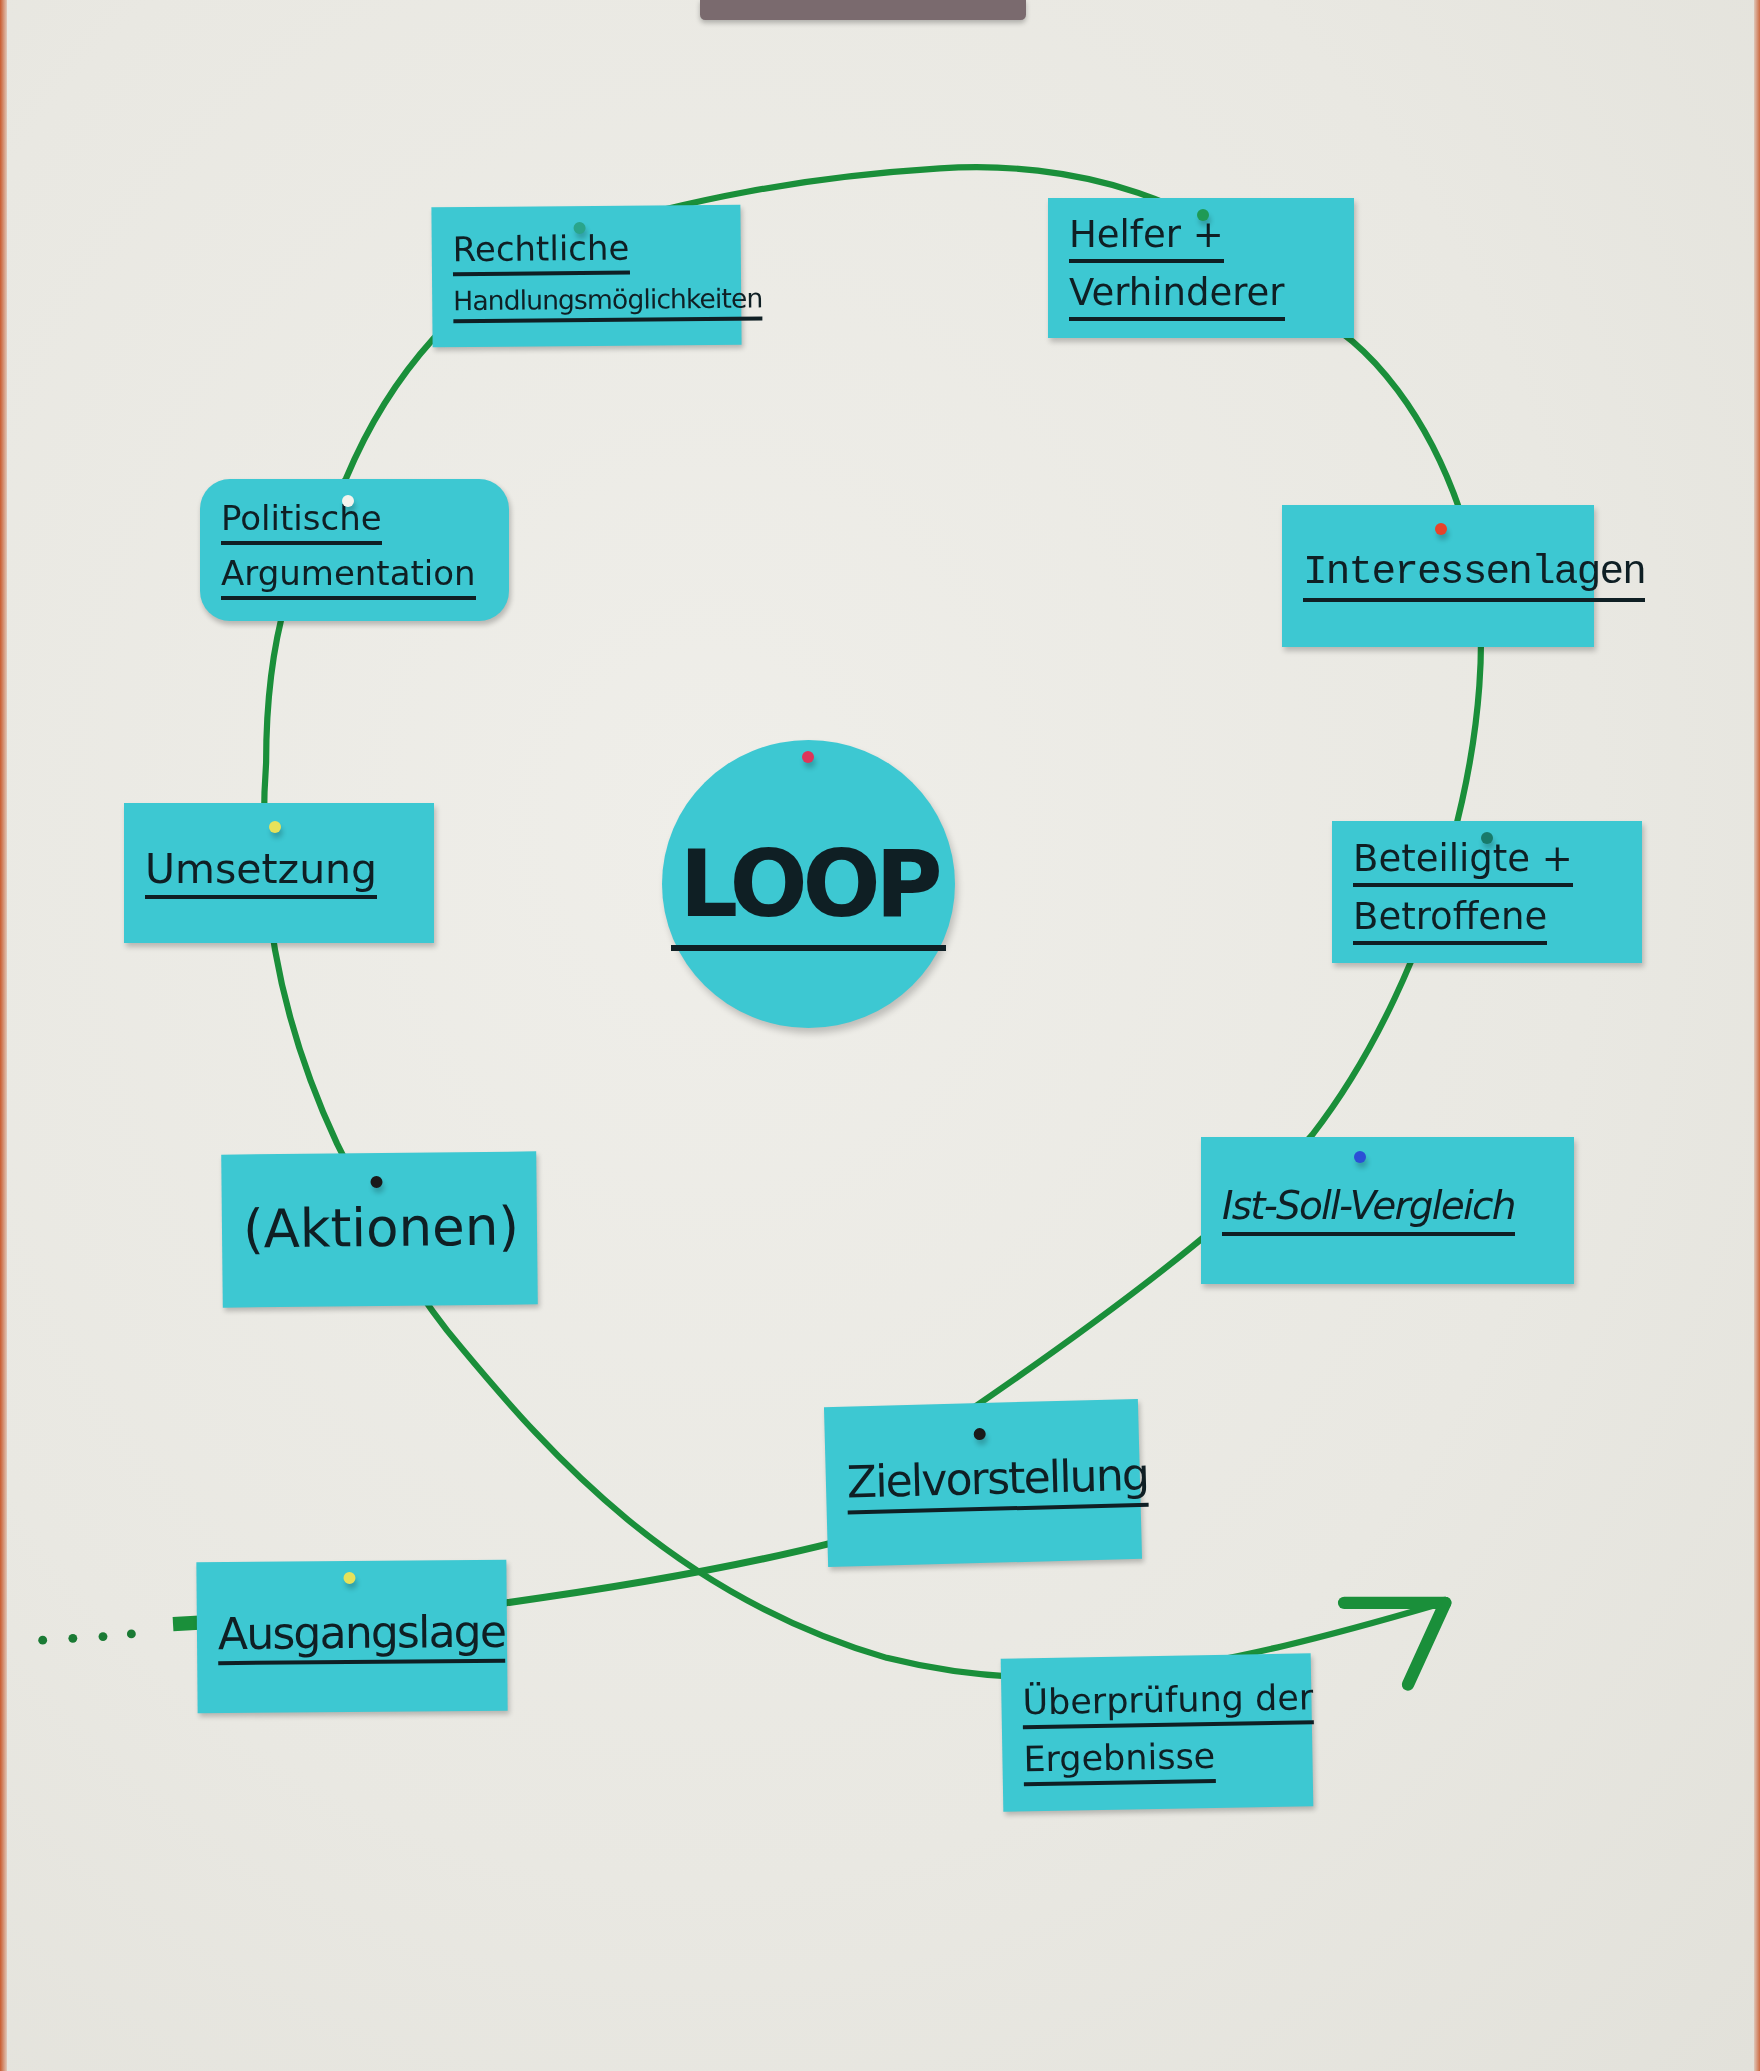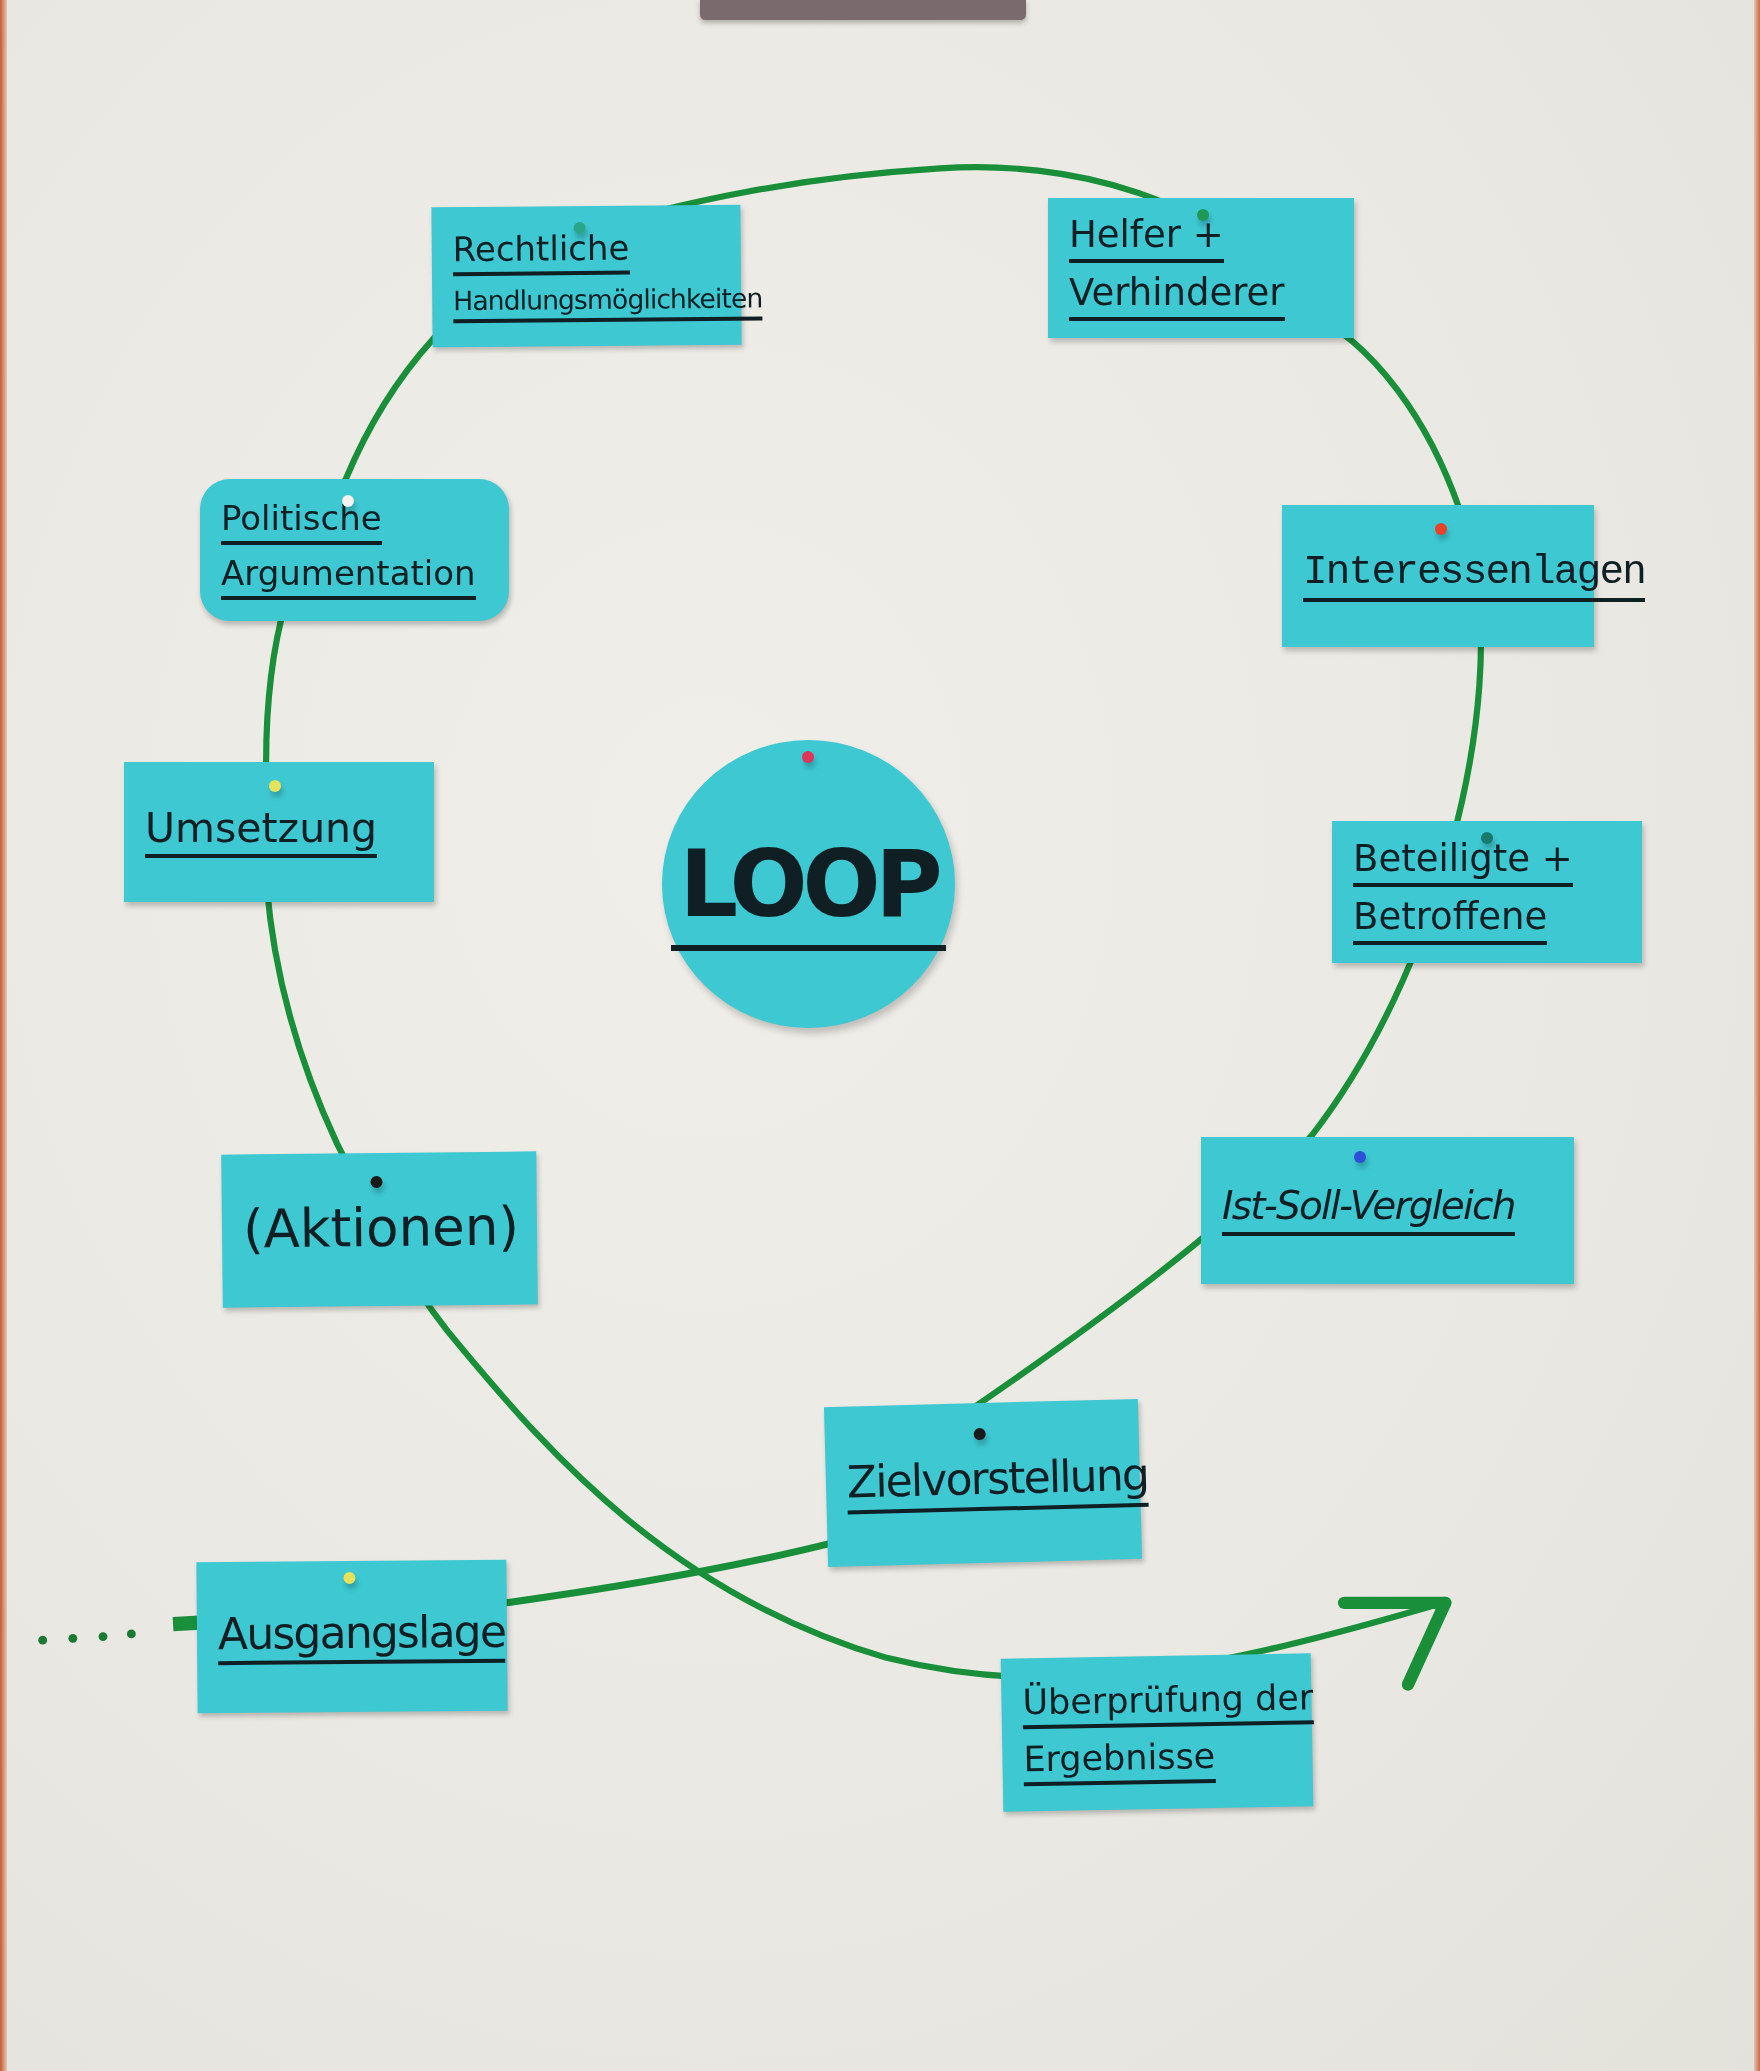--- a/index.html
+++ b/index.html
@@ -87,21 +87,21 @@
   <span class="line">Politische</span>
   <span class="line">Argumentation</span>
   <span class="pin" style="left:142px; top:16px; background:#f4f4ee;"></span>
 </div>
 
 <div class="card" style="left:1282px; top:505px; width:312px; height:142px; font-size:41px;">
   <span class="line" style="letter-spacing:-1.8px;font-family:Liberation Mono, monospace;">Interessenlagen</span>
   <span class="pin" style="left:153px; top:17.7px; background:#e8432a;"></span>
 </div>
 
-<div class="card" style="left:124px; top:762px; width:310px; height:140px; font-size:41px;">
+<div class="card" style="left:124px; top:803px; width:310px; height:140px; font-size:41px;">
   <span class="line">Umsetzung</span>
   <span class="pin" style="left:145px; top:17.7px; background:#e6e25a;"></span>
 </div>
 
 <div class="card" style="left:1332px; top:821px; width:310px; height:142px; font-size:37px;align-items:center;">
   <span class="line">Beteiligte +</span>
   <span class="line">Betroffene</span>
   <span class="pin" style="left:149px; top:10.6px; background:#187a6a;"></span>
 </div>
 

